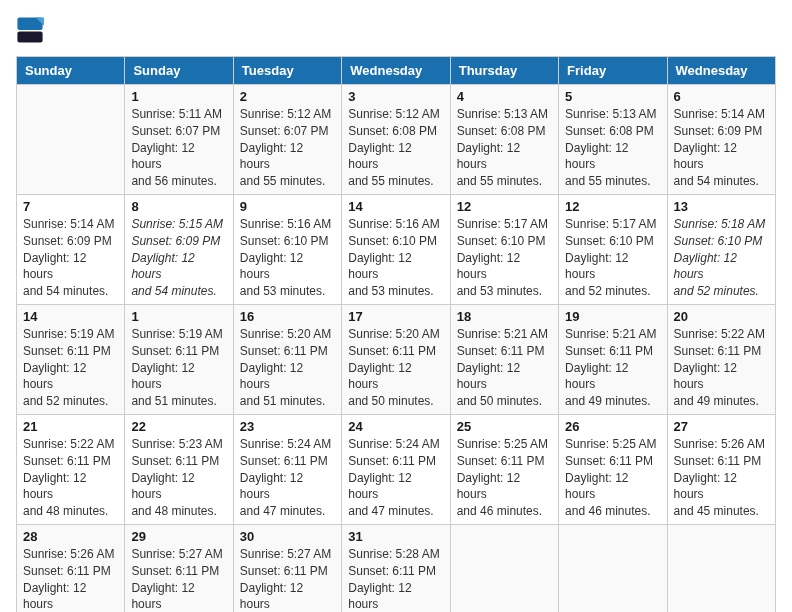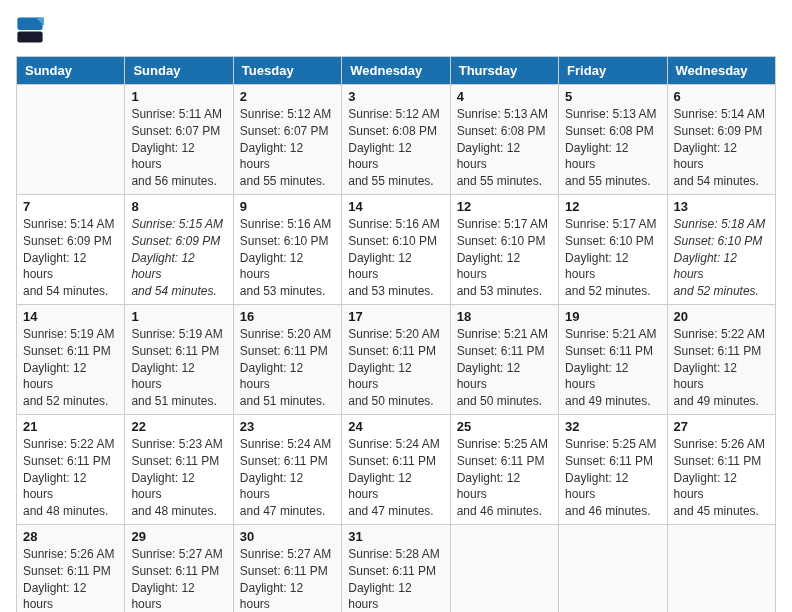--- a/index.html
+++ b/index.html
@@ -297,21 +297,21 @@
 and 47 minutes.</div>
         </td>
         <td>
           <span class="day-num">25</span>
           <div class="day-info" style="white-space: pre-line;">Sunrise: 5:25 AM
 Sunset: 6:11 PM
 Daylight: 12 hours
 and 46 minutes.</div>
         </td>
         <td>
-          <span class="day-num">32</span>
+          <span class="day-num">26</span>
           <div class="day-info" style="white-space: pre-line;">Sunrise: 5:25 AM
 Sunset: 6:11 PM
 Daylight: 12 hours
 and 46 minutes.</div>
         </td>
         <td>
           <span class="day-num">27</span>
           <div class="day-info" style="white-space: pre-line;">Sunrise: 5:26 AM
 Sunset: 6:11 PM
 Daylight: 12 hours

